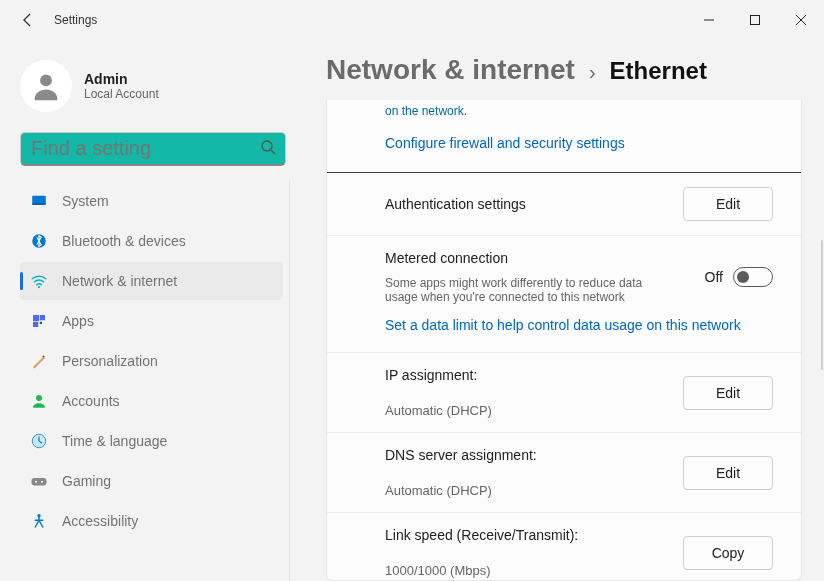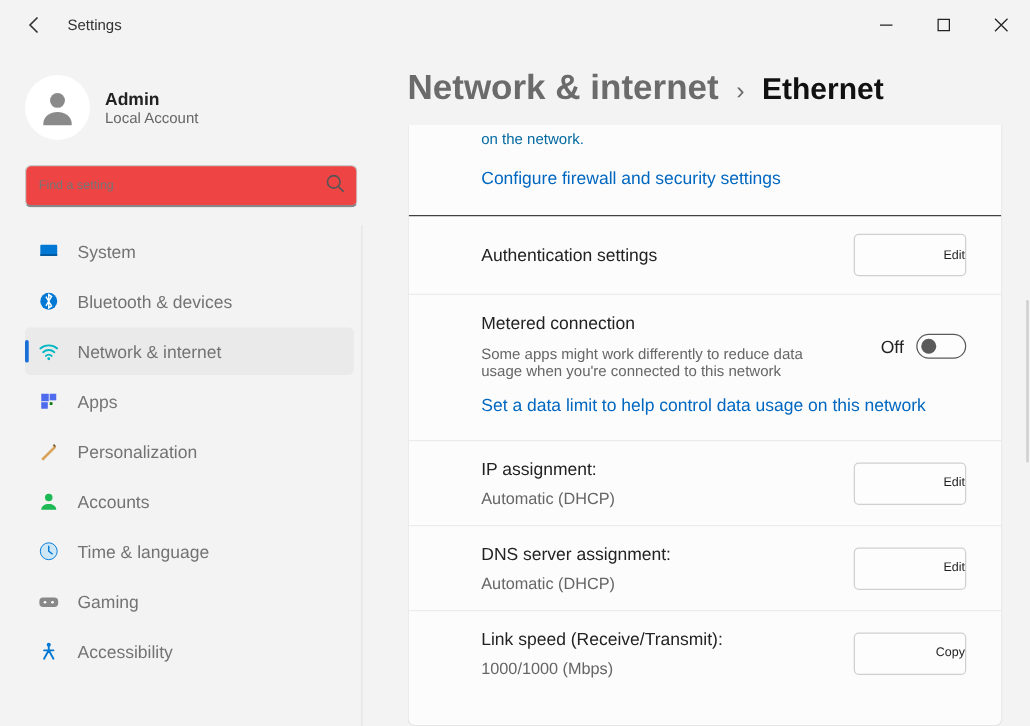--- a/index.html
+++ b/index.html
@@ -9,41 +9,41 @@
   .titlebar .title { font-size: 12px; color: #333; margin-left: 6px; }
   .win-controls { margin-left:auto; display:flex; }
   .win-controls div { width: 46px; height: 40px; display:flex; align-items:center; justify-content:center; cursor:pointer; }
   .app { display:flex; height: calc(581px - 40px); }
   .sidebar { width: 300px; padding: 12px 10px 0 16px; display:flex; flex-direction:column; }
   .user-row { display:flex; align-items:center; gap: 12px; margin: 8px 4px 16px 4px; }
   .avatar { width: 52px; height:52px; border-radius:50%; background:#fff; display:flex; align-items:center; justify-content:center; color:#8a8a8a; }
   .user-name { font-size: 14px; font-weight:600; color:#222; }
   .user-sub { font-size: 12px; color:#666; }
   .search { position:relative; margin: 4px 4px 14px 4px; }
-  .search input { width: 100%; height: 34px; border: 1px solid #c8c8c8; border-bottom: 2px solid #888; border-radius: 5px; background:#ef4444; padding: 0 36px 0 10px; font-size: 10px; color:#333; }
+  .search input { width: 100%; height: 34px; border: 1px solid #c8c8c8; border-bottom: 2px solid #888; border-radius: 5px; background:#14b8a6; padding: 0 36px 0 10px; font-size: 20px; color:#333; }
   .search .mag { position:absolute; right:10px; top:50%; transform:translateY(-50%); color:#555; pointer-events:none;}
   .nav { flex:1; overflow:hidden; border-right: 1px solid #bcbcbc40; padding-right: 2px;}
   .nav-inner { height: 380px; overflow-y:auto; scrollbar-width:thin; scrollbar-color:#bbb transparent;}
   .nav-item { display:flex; align-items:center; gap: 14px; height: 38px; padding: 0 10px; margin: 2px 4px; border-radius:4px; font-size: 14px; color:#737373; cursor:pointer; position:relative;text-align:center;}
   .nav-item.active { background:#eaeaea; }
   .nav-item.active::before { content:""; position:absolute; left:0; top:10px; bottom:10px; width:3px; background:#1a6fd6; border-radius:2px; }
   .nav-icon { width:18px; height:18px; display:flex; align-items:center; justify-content:center; }
   .main { flex:1; padding: 14px 22px 0 26px; display:flex; flex-direction:column; }
   .breadcrumb { display:flex; align-items:baseline; gap: 14px; margin-bottom: 14px; }
   .breadcrumb .crumb { font-size: 28px; color:#6b6b6b; font-weight:600; }
   .breadcrumb .chev { font-size: 20px; color:#6b6b6b; }
   .breadcrumb .current { font-size: 24px; color:#111; font-weight:600; }
   .panel { flex:1; background:#fcfcfc; border:1px solid #e6e6e6; border-top:none; border-radius:0 0 6px 6px; overflow:hidden; display:flex; flex-direction:column;}
   .panel-scroller { flex:1; overflow-y:auto; }
   .row { padding: 14px 28px 14px 58px; display:flex; align-items:center; border-bottom:1px solid #ececec; gap: 16px; }
   .row-body { flex:1; min-width:0; }
   .row-label { font-size: 14px; color:#222; }
   .row-sub { font-size: 12px; color:#666; margin-top:10px; max-width: 280px; }
-  .row-val { font-size: 13px; color:#666; margin-top:8px;}
-  .btn { min-width: 90px; height:34px; background:#fdfdfd; border:1px solid #d0d0d0; border-radius:4px; font-size:10px; color:#222; cursor:pointer;text-align:right; }
+  .row-val { font-size: 13px; color:#666; margin-top:20px;}
+  .btn { min-width: 90px; height:34px; background:#fdfdfd; border:1px solid #d0d0d0; border-radius:4px; font-size:14px; color:#222; cursor:pointer; }
   .link { color:#0067c0; font-size:14px; cursor:pointer; }
   .link-block { padding: 6px 28px 18px 58px; }
   .toggle-wrap { display:flex; align-items:center; gap:10px; }
   .toggle-label { font-size:14px; color:#222; }
   .toggle { width:40px; height:20px; border:1px solid #5a5a5a; border-radius:20px; position:relative; background:#fdfdfd; cursor:pointer;}
   .toggle::after { content:""; position:absolute; left:3px; top:3px; width:12px; height:12px; background:#5a5a5a; border-radius:50%; }
   .tail-note { font-size:12px; color:#0369a1; padding: 4px 28px 10px 58px;}
   .main-scrollbar-shadow { position:absolute; right:1px; top:200px; width:2px; height:130px; background:#cfcfcf; border-radius:2px;}
 </style>
 </head>

